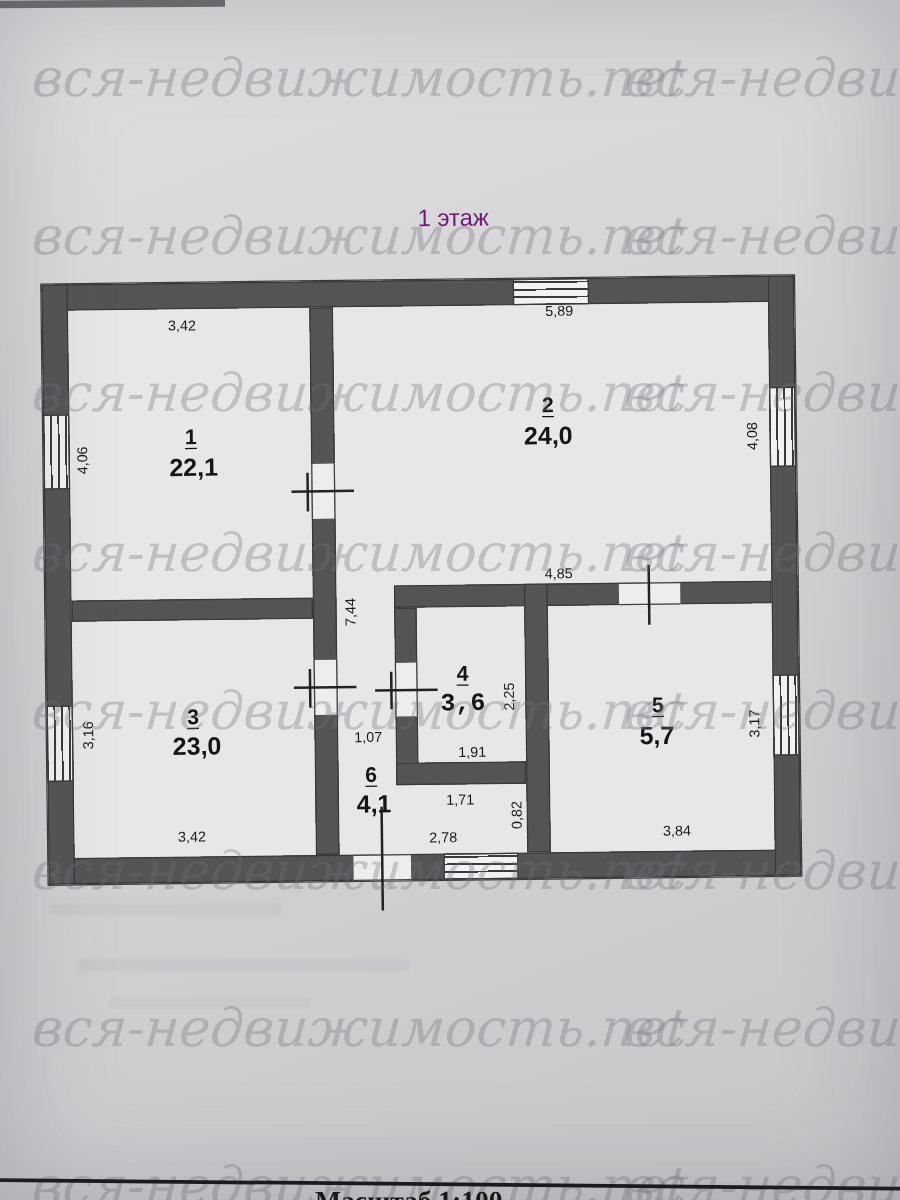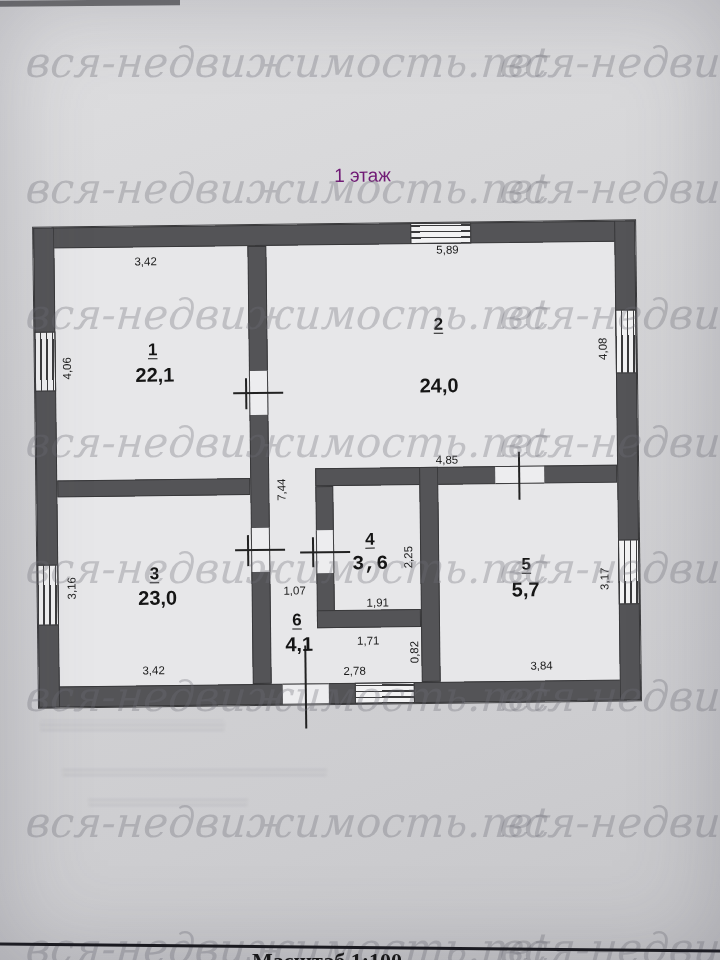--- a/index.html
+++ b/index.html
@@ -86,21 +86,21 @@
 
   <div class="abs door-h" style="left:495px;top:468px;width:49px;height:18px;"></div>
   <div class="abs dline-v" style="left:518px;top:454px;height:48px;"></div>
 
   <div class="abs door-h" style="left:280px;top:683px;width:46px;height:21px;"></div>
   <div class="abs dline-v" style="left:302px;top:645px;height:83px;"></div>
 
   <div class="abs rnum" style="left:154px;top:348px;">1</div>
   <div class="abs rarea" style="left:156px;top:373px;">22,1</div>
   <div class="abs rnum" style="left:440px;top:326px;">2</div>
-  <div class="abs rarea" style="left:440px;top:351px;margin-top:36px;">24,0</div>
+  <div class="abs rarea" style="left:440px;top:351px;">24,0</div>
   <div class="abs rnum" style="left:153px;top:572px;">3</div>
   <div class="abs rarea" style="left:156px;top:596px;">23,0</div>
   <div class="abs rnum" style="left:369px;top:540px;">4</div>
   <div class="abs rarea" style="left:369px;top:564px;font-family:Liberation Mono, monospace;">3,6</div>
   <div class="abs rnum" style="left:525px;top:567px;">5</div>
   <div class="abs rarea" style="left:524px;top:592px;">5,7</div>
   <div class="abs rnum" style="left:295px;top:620px;">6</div>
   <div class="abs rarea" style="left:297px;top:644px;">4,1</div>
 
   <div class="abs dim" style="left:148px;top:259px;">3,42</div>

